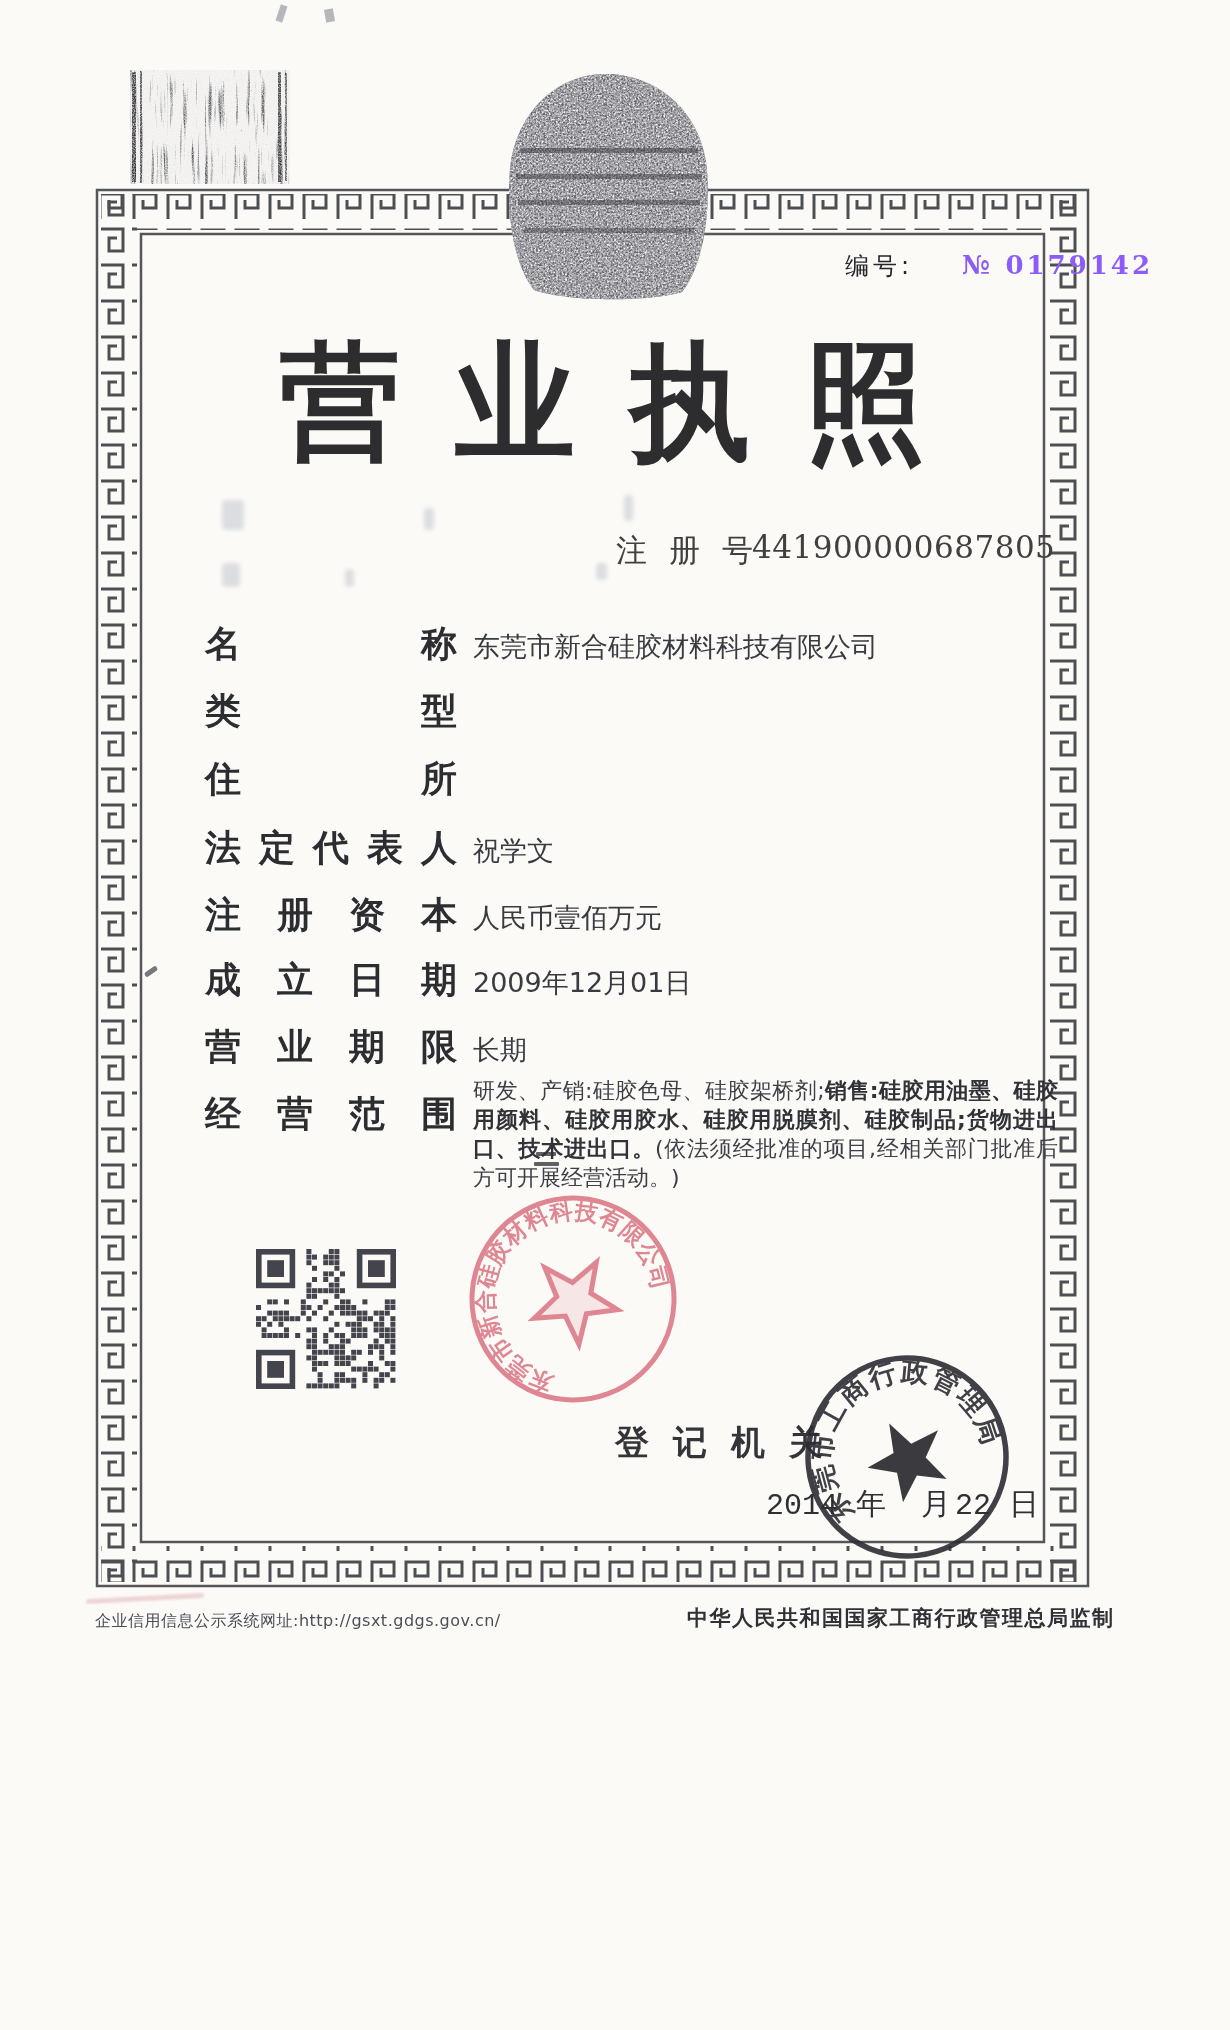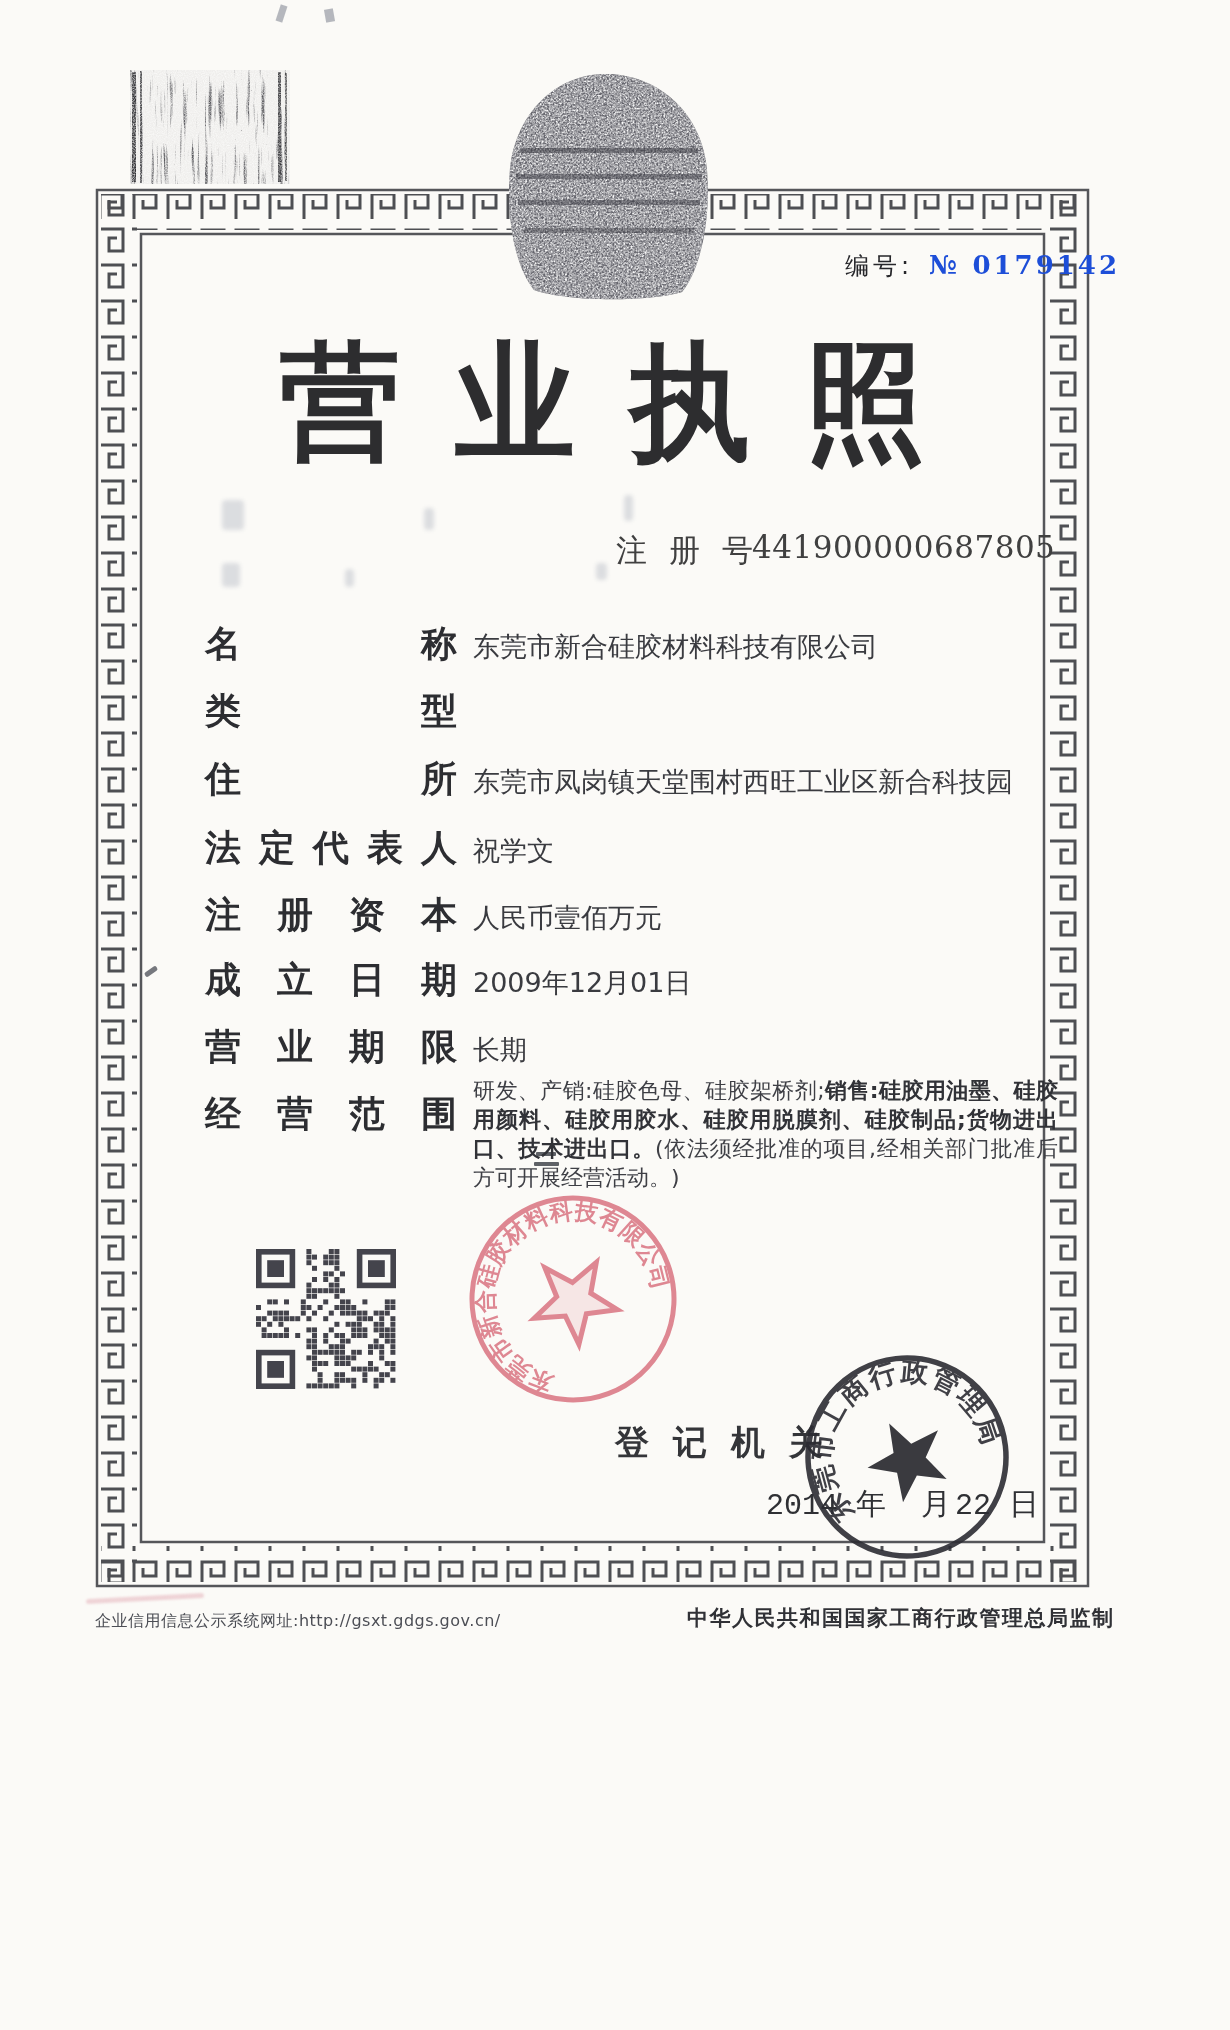--- a/index.html
+++ b/index.html
@@ -29,23 +29,23 @@
   #sm2{left:534px;top:1162px;width:25px;height:4px;}
 
   
   #barcode{left:130px;top:70px;width:160px;height:114px;}
   #emblem{left:502px;top:70px;width:214px;height:232px;z-index:3;}
 
   
   #border-frame{left:95px;top:188px;z-index:1;}
 
   
-  #serial{left:845px;top:250px;display:flex;gap:16px;align-items:baseline;z-index:4;}
+  #serial{left:845px;top:250px;display:flex;gap:23px;align-items:baseline;z-index:4;}
   #serial .lab{font-size:24px;color:#26262a;letter-spacing:4px;}
-  #serial .no{font-family:"DejaVu Serif",serif;font-weight:bold;font-size:26px;letter-spacing:3px;color:#1d4ed8;}
+  #serial .no{font-family:"DejaVu Serif",serif;font-weight:bold;font-size:26px;letter-spacing:3px;color:#8b5cf6;margin-left:26px;}
 
   
   #title{left:280px;top:336px;width:645px;font-size:120px;font-weight:900;color:#2d2d2f;line-height:1.12;transform:scaleY(1.06);z-index:4;}
 
   
   #regline-label{left:616px;top:530px;font-size:31px;letter-spacing:22px;color:#404040;font-weight:500;z-index:4;}
   #regline-value{left:752px;top:529px;font-size:31px;color:#404040;font-family:"DejaVu Serif",serif;letter-spacing:.5px;z-index:4;}
 
   
   .row{position:absolute;left:205px;width:860px;height:52px;z-index:4;}
@@ -184,21 +184,20 @@
   <div class="lbl justify">
       <span>类</span>
       <span>型</span>
     </div>
 </div>
 <div id="r2" class="row">
   <div class="lbl justify">
       <span>住</span>
       <span>所</span>
     </div>
-  <div class="val">东莞市凤岗镇天堂围村西旺工业区新合科技园</div>
 </div>
 <div id="r3" class="row">
   <div class="lbl justify">
       <span>法</span>
       <span>定</span>
       <span>代</span>
       <span>表</span>
       <span>人</span>
     </div>
   <div class="val">祝学文</div>

